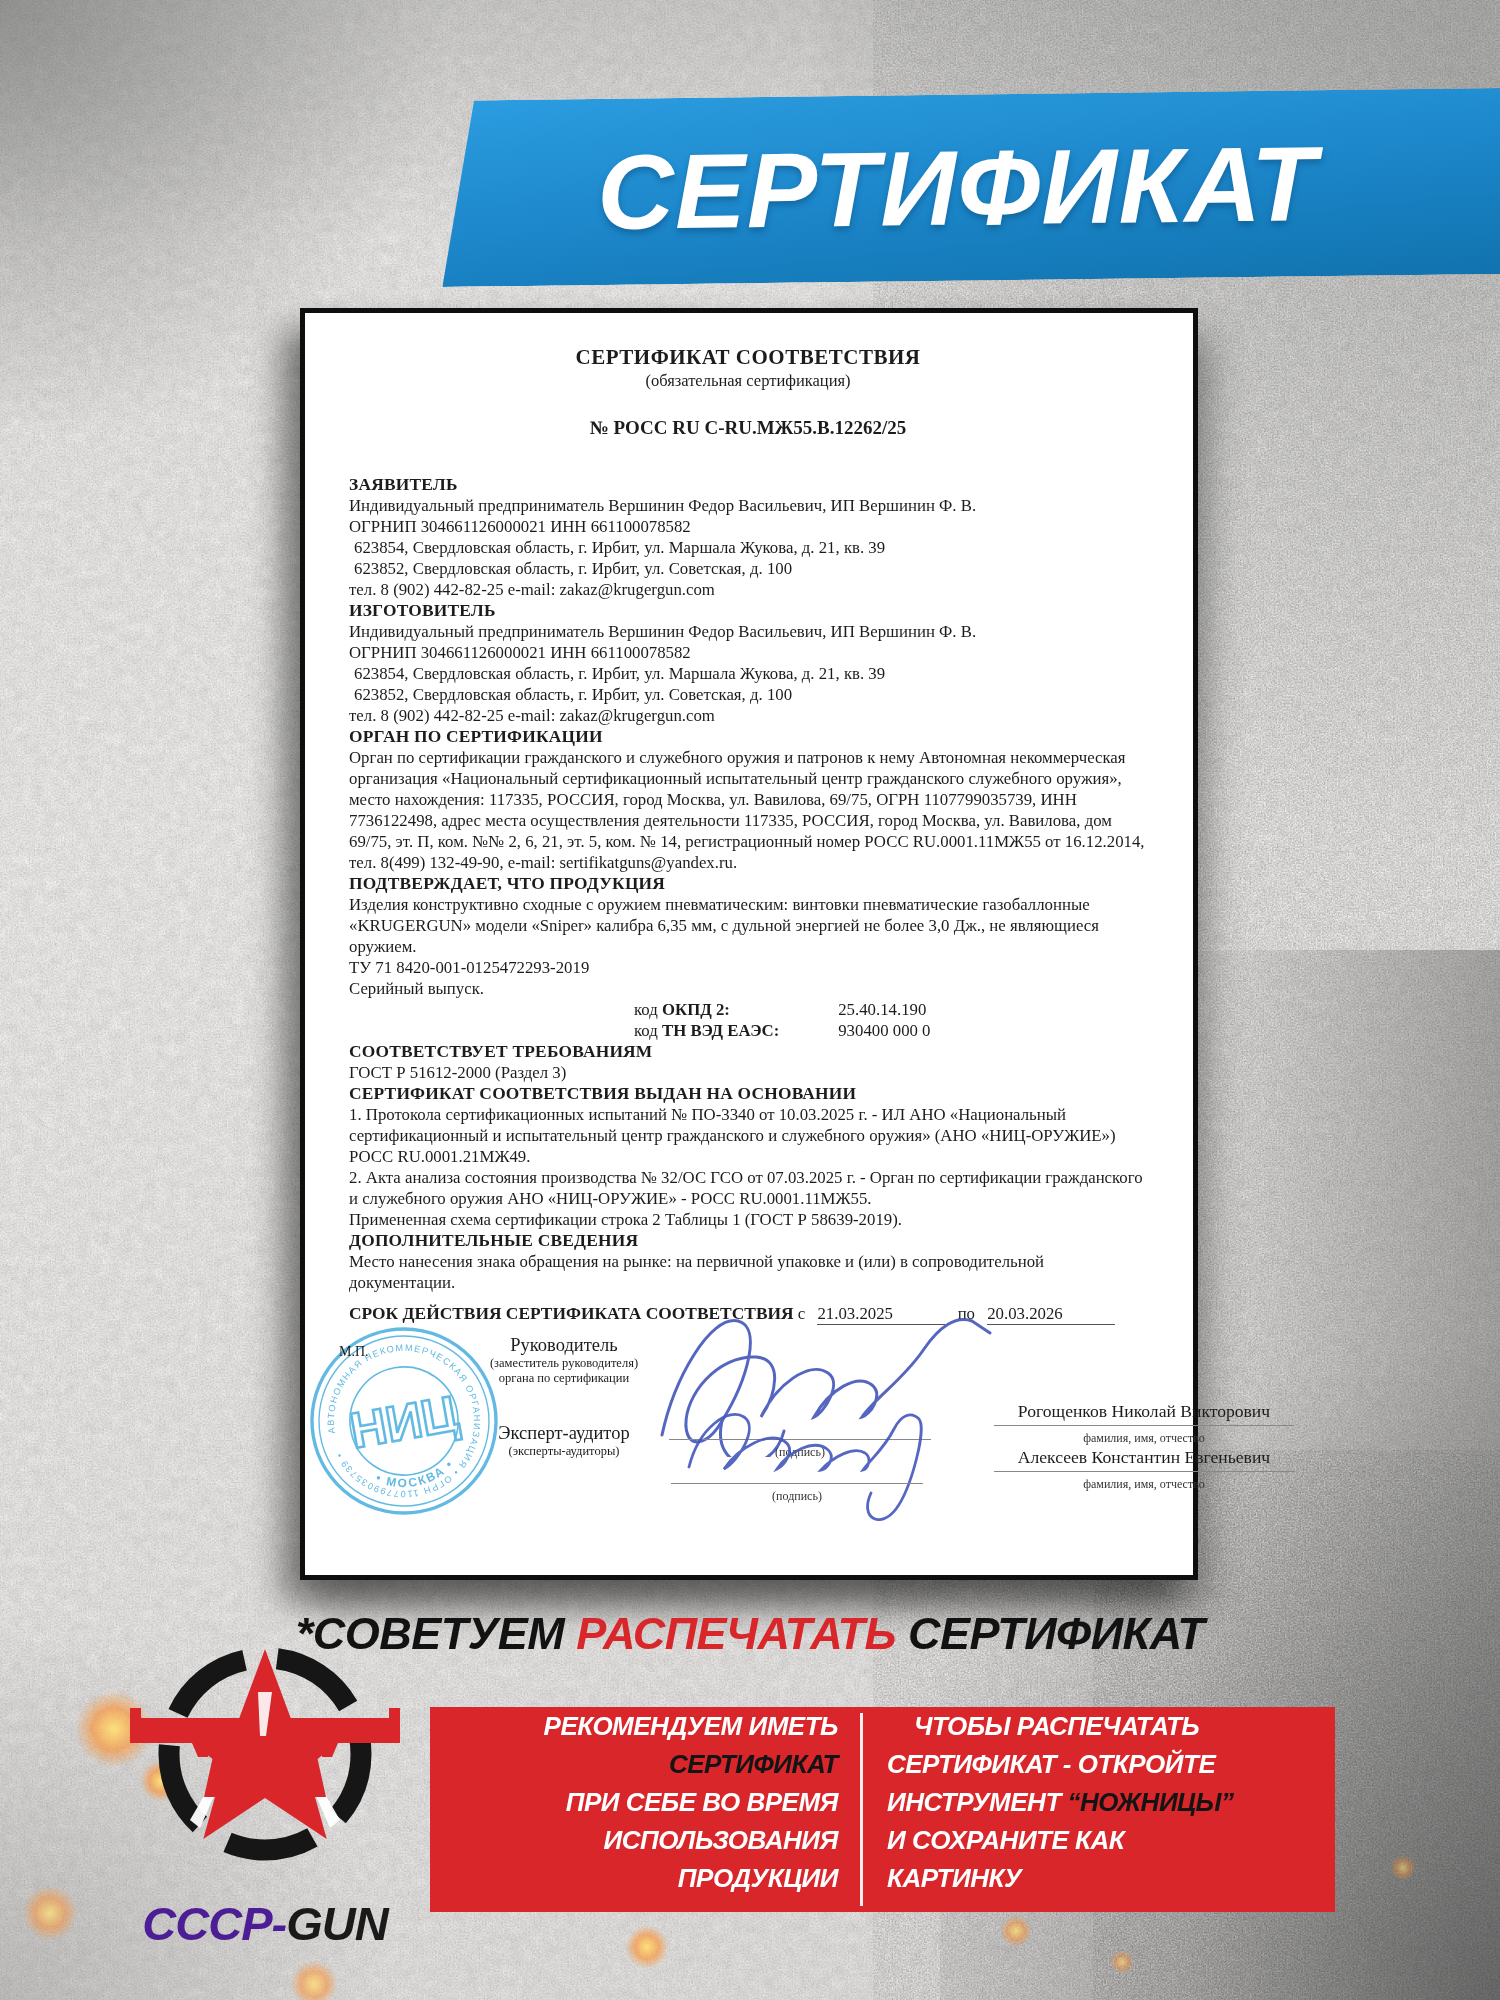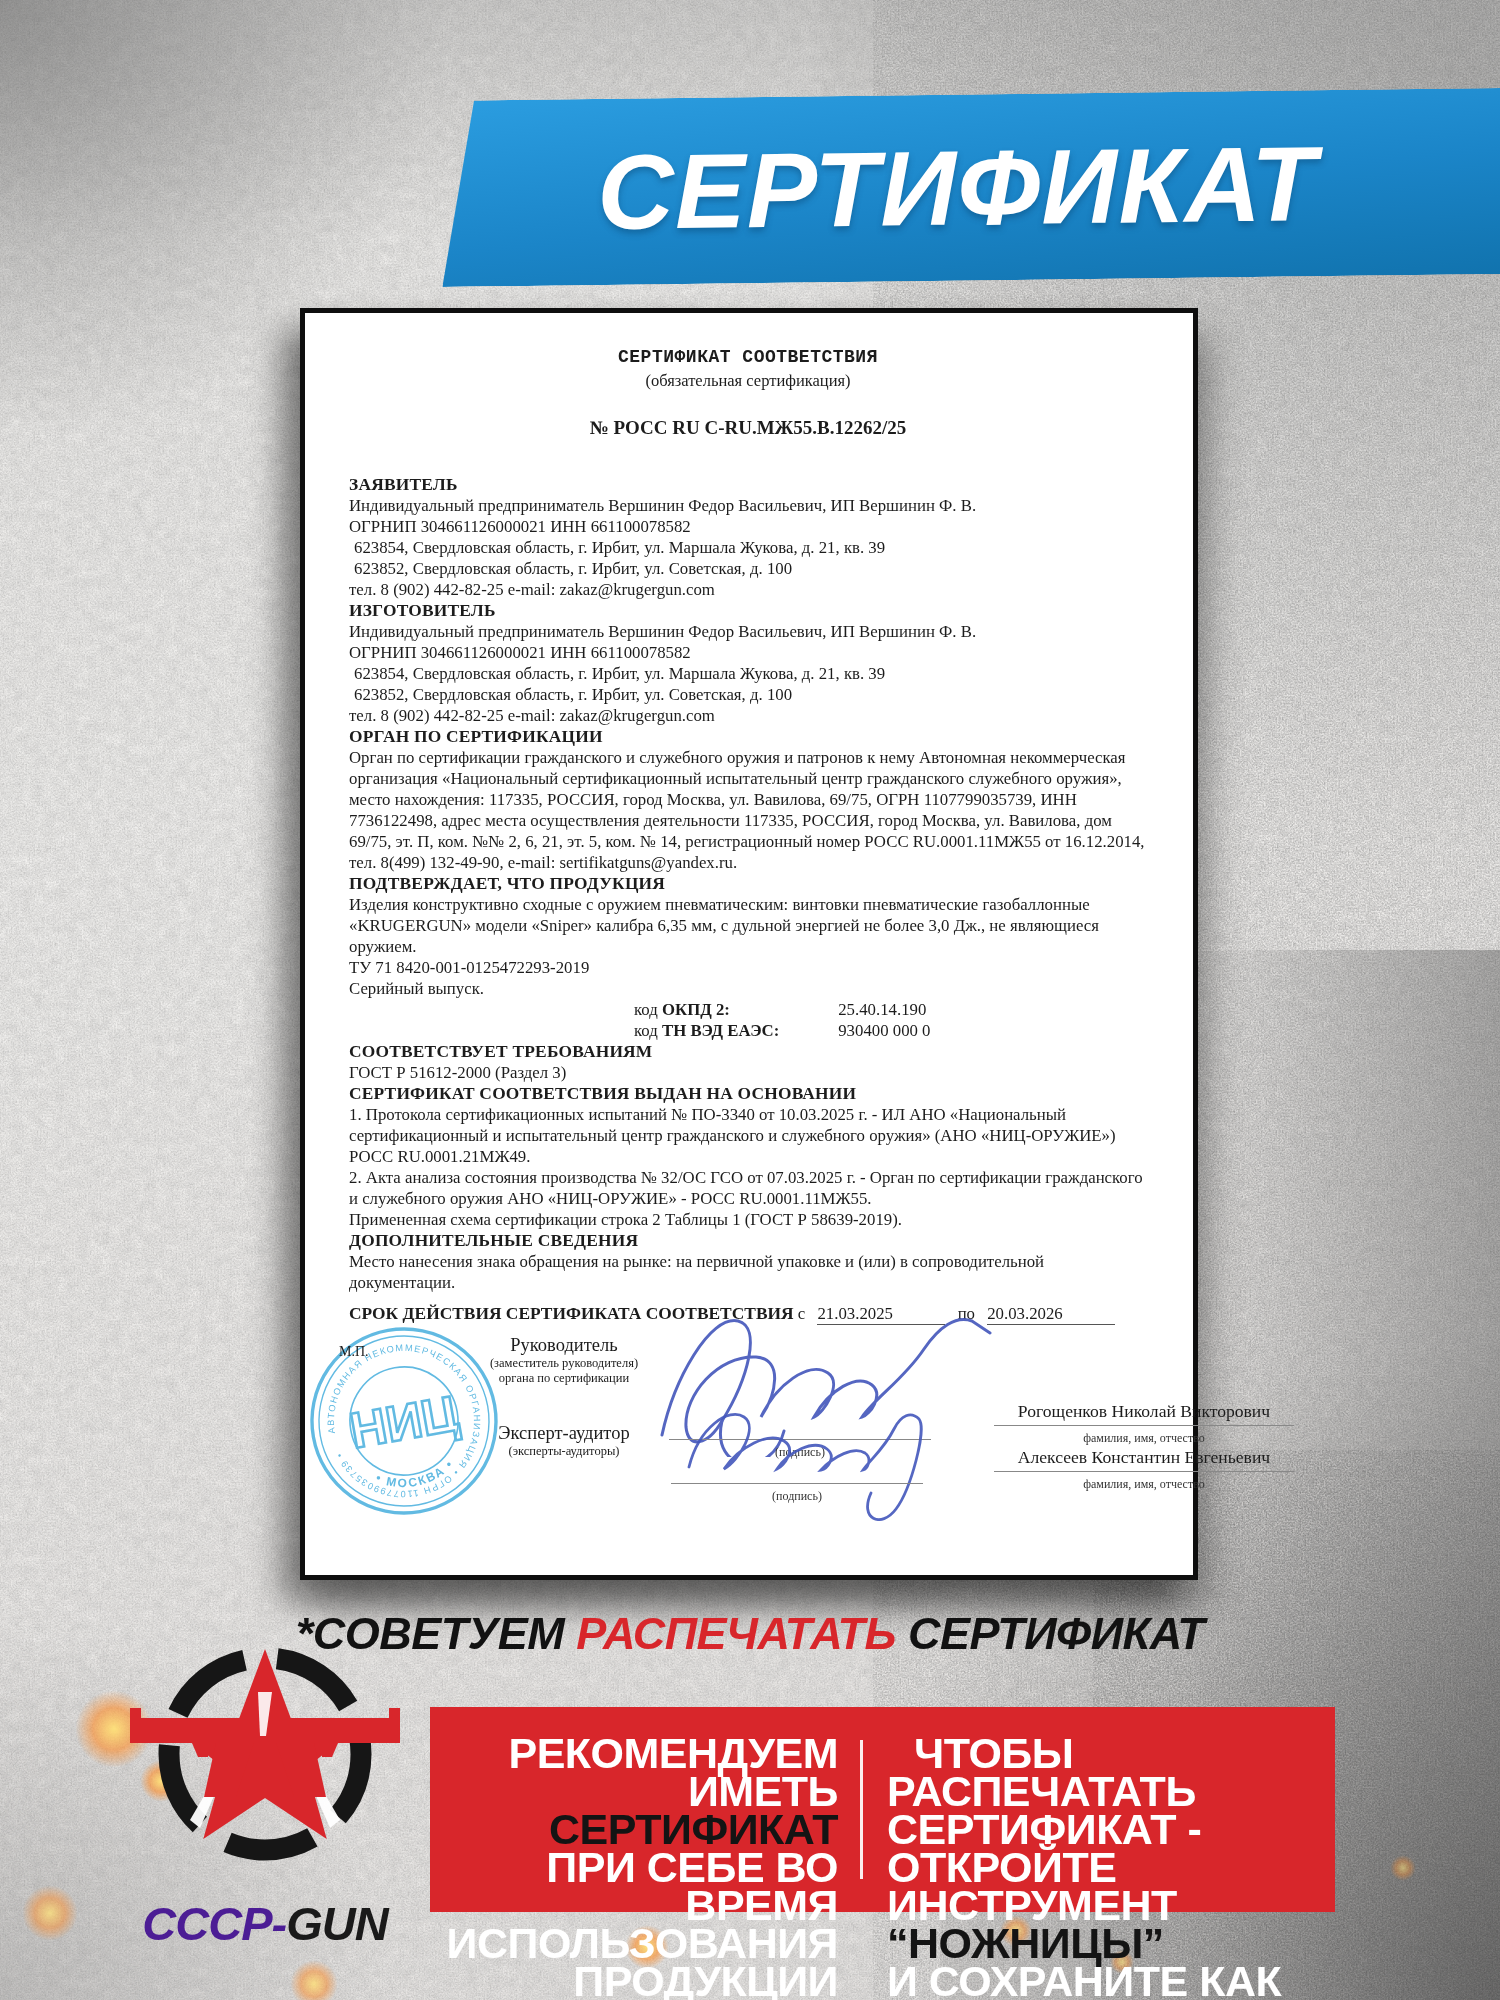--- a/index.html
+++ b/index.html
@@ -43,21 +43,21 @@
     position:absolute;left:300px;top:308px;width:898px;height:1272px;box-sizing:border-box;
     background:#fff;border:5px solid #0e0e0e;
     box-shadow:-20px 22px 30px rgba(0,0,0,.42),14px 26px 34px rgba(0,0,0,.3);
   }
   .paper-inner{
     position:relative;box-sizing:border-box;width:100%;height:100%;
     padding:34px 46px 0 44px;
     font-family:"Liberation Serif","DejaVu Serif",serif;font-size:16.8px;line-height:21px;color:#1c1c1c;
   }
   .c{text-align:center;}
-  .doc-title{font-size:18px;font-weight:bold;letter-spacing:.5px;font-family:Liberation Mono, monospace;}
+  .doc-title{font-size:21px;font-weight:bold;letter-spacing:.5px;}
   .doc-subtitle{font-size:16.5px;margin-top:2px;}
   .doc-number{font-size:19px;font-weight:bold;margin-top:26px;}
   .sec{margin-top:0;}
   .h{font-weight:bold;font-size:17.4px;letter-spacing:.2px;}
   .first-sec{margin-top:36px;}
   .code-row{margin-left:285px;font-family:Liberation Serif, serif;}
   .code-label{display:inline-block;width:200px;}
   .code-value{display:inline-block;}
   .validity{margin-top:2px;}
   .validity .vl{font-weight:bold;font-size:17.4px;}
@@ -78,22 +78,22 @@
   .advice{
     position:absolute;left:0;top:1608px;width:1500px;text-align:center;
     font-size:45px;font-weight:900;font-style:italic;letter-spacing:-.5px;white-space:nowrap;
   }
   
   .logo{position:absolute;left:100px;top:1632px;width:330px;text-align:center;}
   .brand{margin-top:10px;font-size:47px;font-weight:900;font-style:italic;letter-spacing:-1px;white-space:nowrap;}
   
   .footer-block{
     position:absolute;left:430px;top:1707px;width:905px;height:205px;box-sizing:border-box;
-    background:#d8262b;display:flex;padding:27px 0;
-    font-weight:800;font-size:43px;line-height:38px;letter-spacing:-.5px;
+    background:#d8262b;display:flex;padding:0 0;
+    font-style:italic;font-weight:800;font-size:26px;line-height:38px;letter-spacing:-.5px;
   }
   .fcol-left{flex:0 0 408px;text-align:right;padding-right:22px;}
   .fdivider{flex:0 0 3px;background:rgba(255,255,255,.92);margin:6px 0;}
   .fcol-right{flex:1;text-align:left;padding-left:24px;}
 </style>
 </head>
 <body>
 
 <svg class="layer" width="1500" height="2000" viewBox="0 0 1500 2000" preserveAspectRatio="none" xmlns="http://www.w3.org/2000/svg">
   <filter id="grainFine">

